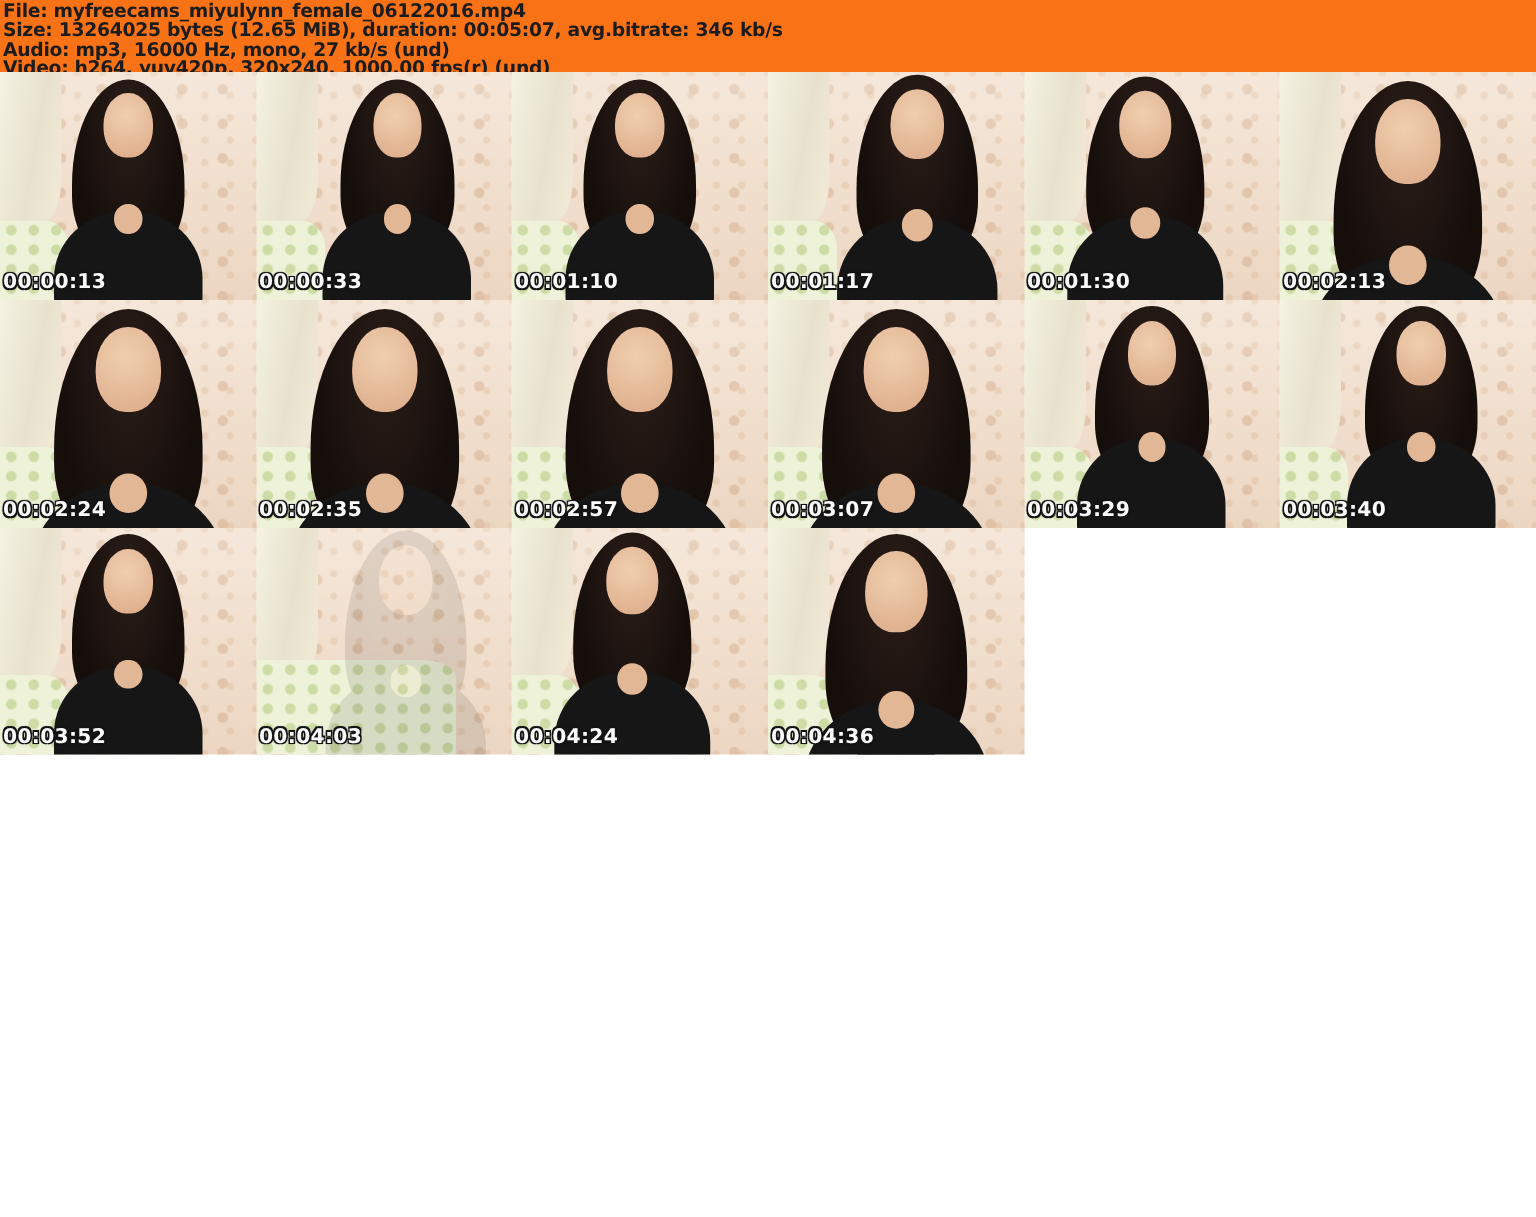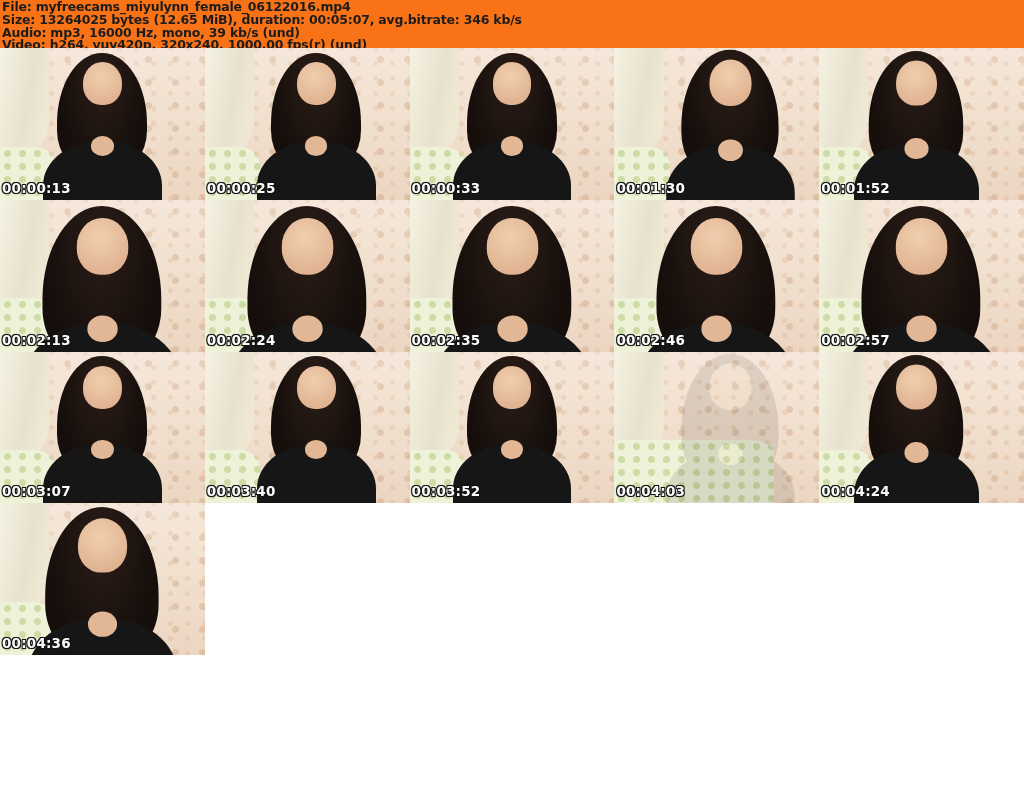--- a/index.html
+++ b/index.html
@@ -30,21 +30,21 @@
     line-height: 12.8px;
     letter-spacing: -0.2px;
     color: #1c1c1c;
     white-space: nowrap;
   }
   
   .grid {
     width: 1024px;
     height: 759px;
     display: grid;
-    grid-template-columns: repeat(5, 1fr);
+    grid-template-columns: repeat(6, 1fr);
     grid-template-rows: repeat(5, 1fr);
     gap: 0;
   }
   .cell {
     position: relative;
     overflow: hidden;
     
     background-color: #f2e1d0;
     background-image:
       linear-gradient(180deg, rgba(255,255,255,0.22) 0%, rgba(255,255,255,0) 40%, rgba(206,164,132,0.18) 100%),
@@ -130,89 +130,89 @@
   }
 </style>
 </head>
 <body>
 
 <div class="page">
 
   <header class="file-info">
     <div class="line">File: myfreecams_miyulynn_female_06122016.mp4</div>
     <div class="line">Size: 13264025 bytes (12.65 MiB), duration: 00:05:07, avg.bitrate: 346 kb/s</div>
-    <div class="line">Audio: mp3, 16000 Hz, mono, 39 kb/s (und)</div>
+    <div class="line">Audio: mp3, 16000 Hz, mono, 27 kb/s (und)</div>
     <div class="line">Video: h264, yuv420p, 320x240, 1000.00 fps(r) (und)</div>
   </header>
 
   <div class="grid" id="grid">
   <div class="cell">
     <div class="curtain"></div>
     <div class="pillow"></div>
     <div class="figure">
       <div class="hair"></div>
       <div class="face"></div>
       <div class="torso"></div>
       <div class="chest"></div>
     </div>
     <span class="ts">00:00:13</span>
   </div>
 
-  <div class="cell">
-    <div class="curtain"></div>
-    <div class="pillow"></div>
-    <div class="figure">
-      <div class="hair"></div>
-      <div class="face"></div>
-      <div class="torso"></div>
-      <div class="chest"></div>
-    </div>
-    <span class="ts">00:00:25</span>
-  </div>
 
   <div class="cell">
     <div class="curtain"></div>
     <div class="pillow"></div>
     <div class="figure">
       <div class="hair"></div>
       <div class="face"></div>
       <div class="torso"></div>
       <div class="chest"></div>
     </div>
     <span class="ts">00:00:33</span>
   </div>
 
 
 
-
+  <div class="cell">
+    <div class="curtain"></div>
+    <div class="pillow"></div>
+    <div class="figure">
+      <div class="hair"></div>
+      <div class="face"></div>
+      <div class="torso"></div>
+      <div class="chest"></div>
+    </div>
+    <span class="ts">00:01:10</span>
+  </div>
+
+  <div class="cell">
+    <div class="curtain"></div>
+    <div class="pillow"></div>
+    <div class="figure">
+      <div class="hair"></div>
+      <div class="face"></div>
+      <div class="torso"></div>
+      <div class="chest"></div>
+    </div>
+    <span class="ts">00:01:17</span>
+  </div>
 
   <div class="cell">
     <div class="curtain"></div>
     <div class="pillow"></div>
     <div class="figure">
       <div class="hair"></div>
       <div class="face"></div>
       <div class="torso"></div>
       <div class="chest"></div>
     </div>
     <span class="ts">00:01:30</span>
   </div>
 
 
-  <div class="cell">
-    <div class="curtain"></div>
-    <div class="pillow"></div>
-    <div class="figure">
-      <div class="hair"></div>
-      <div class="face"></div>
-      <div class="torso"></div>
-      <div class="chest"></div>
-    </div>
-    <span class="ts">00:01:52</span>
-  </div>
 
 
   <div class="cell">
     <div class="curtain"></div>
     <div class="pillow"></div>
     <div class="figure">
       <div class="hair"></div>
       <div class="face"></div>
       <div class="torso"></div>
       <div class="chest"></div>
@@ -237,31 +237,20 @@
     <div class="pillow"></div>
     <div class="figure">
       <div class="hair"></div>
       <div class="face"></div>
       <div class="torso"></div>
       <div class="chest"></div>
     </div>
     <span class="ts">00:02:35</span>
   </div>
 
-  <div class="cell">
-    <div class="curtain"></div>
-    <div class="pillow"></div>
-    <div class="figure">
-      <div class="hair"></div>
-      <div class="face"></div>
-      <div class="torso"></div>
-      <div class="chest"></div>
-    </div>
-    <span class="ts">00:02:46</span>
-  </div>
 
   <div class="cell">
     <div class="curtain"></div>
     <div class="pillow"></div>
     <div class="figure">
       <div class="hair"></div>
       <div class="face"></div>
       <div class="torso"></div>
       <div class="chest"></div>
     </div>
@@ -274,20 +263,31 @@
     <div class="figure">
       <div class="hair"></div>
       <div class="face"></div>
       <div class="torso"></div>
       <div class="chest"></div>
     </div>
     <span class="ts">00:03:07</span>
   </div>
 
 
+  <div class="cell">
+    <div class="curtain"></div>
+    <div class="pillow"></div>
+    <div class="figure">
+      <div class="hair"></div>
+      <div class="face"></div>
+      <div class="torso"></div>
+      <div class="chest"></div>
+    </div>
+    <span class="ts">00:03:29</span>
+  </div>
 
   <div class="cell">
     <div class="curtain"></div>
     <div class="pillow"></div>
     <div class="figure">
       <div class="hair"></div>
       <div class="face"></div>
       <div class="torso"></div>
       <div class="chest"></div>
     </div>

